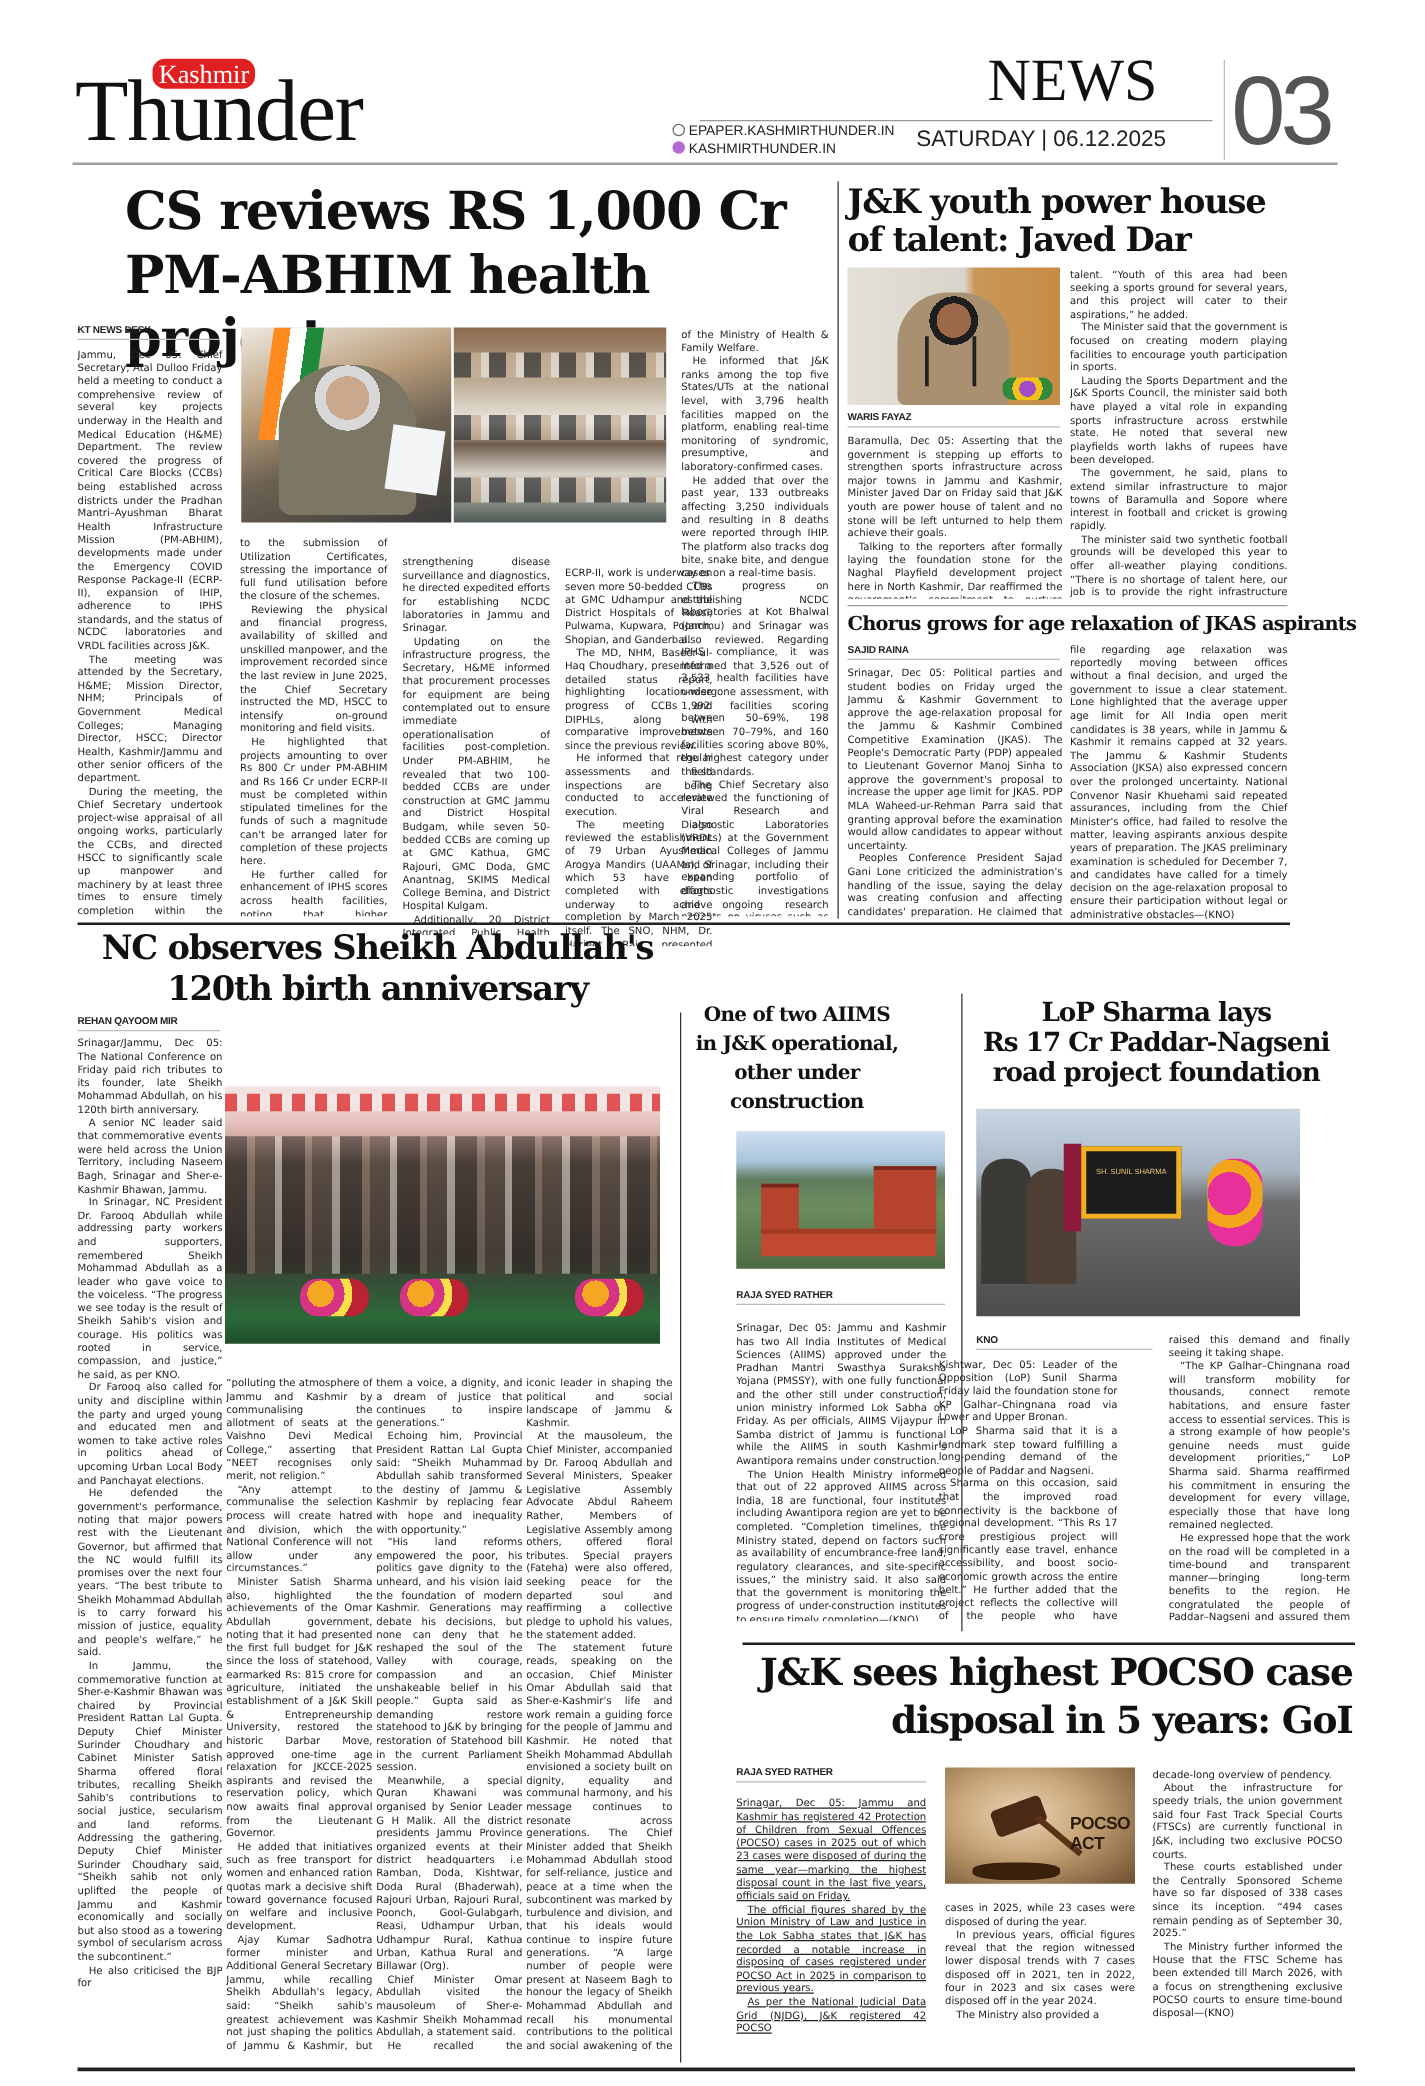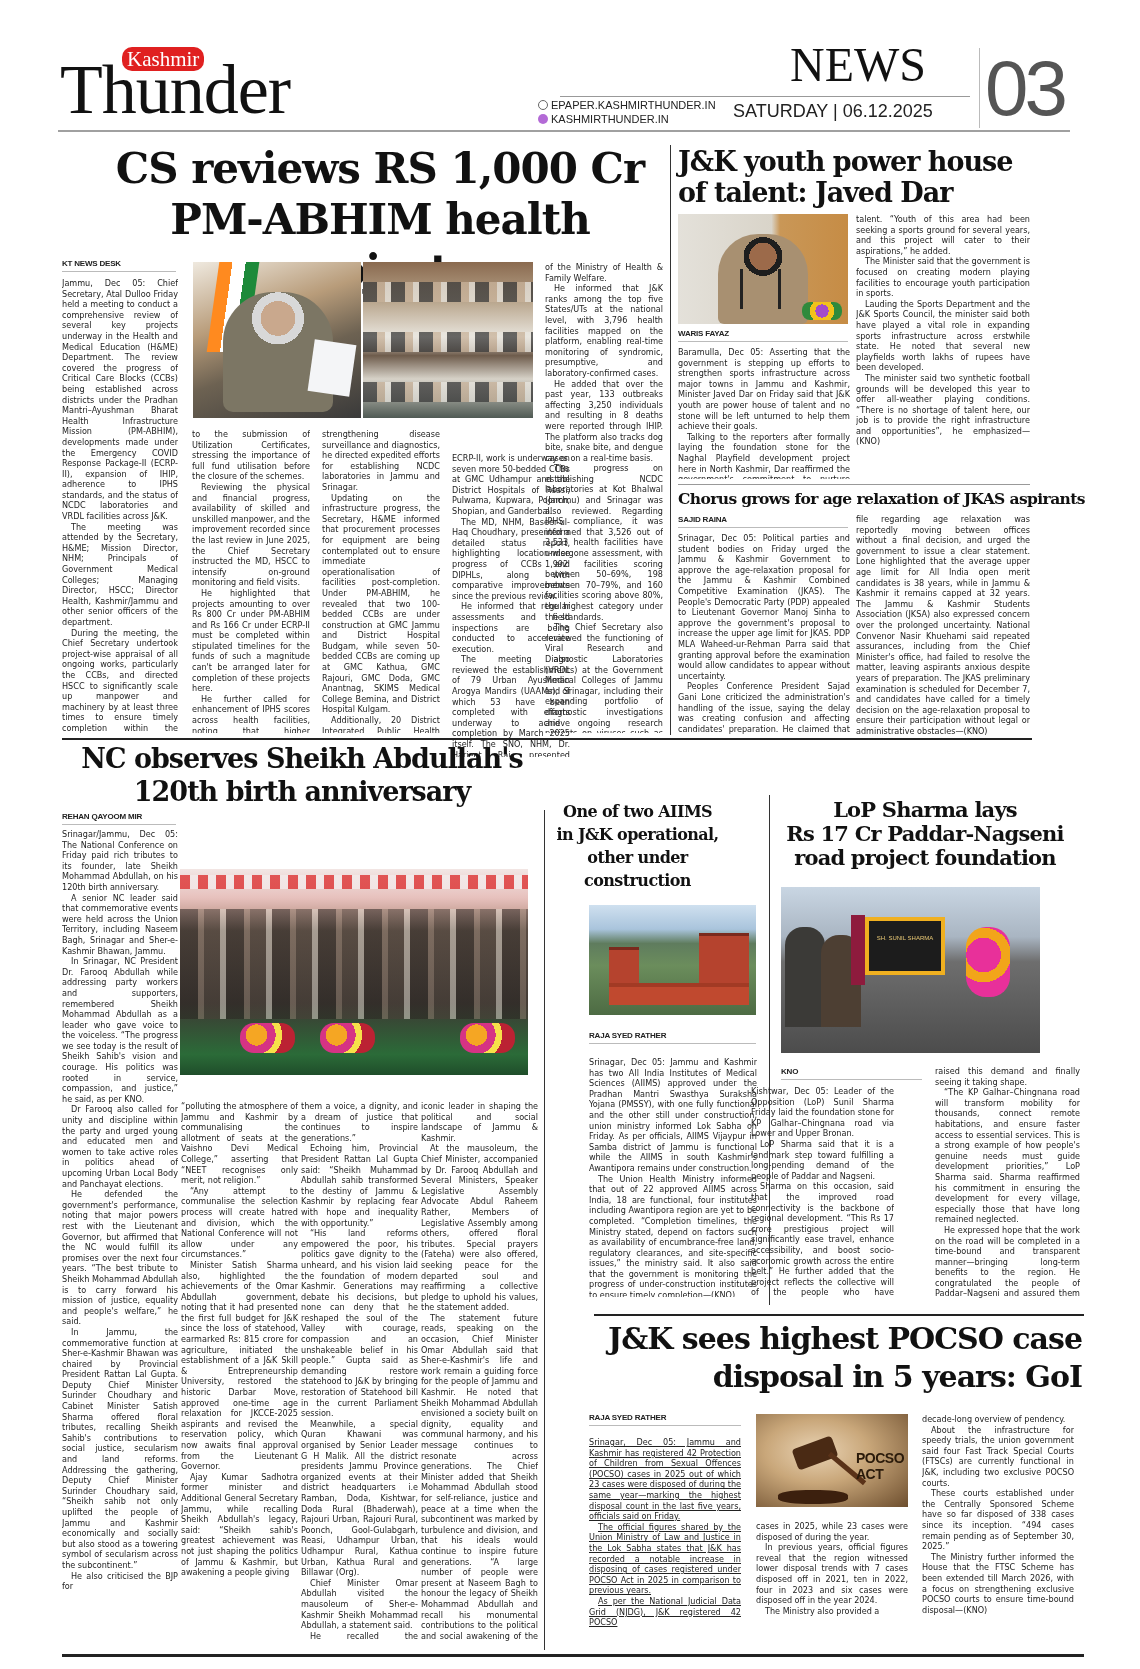--- a/index.html
+++ b/index.html
@@ -96,21 +96,21 @@
 <div class="abs mast-page">03</div>
 <div class="abs mast-date">SATURDAY | 06.12.2025</div>
 <div class="abs mast-link" style="left:538px; top:99px;">
   <span class="ic" style="border:1.5px solid #666; background:#fff;"></span><span>EPAPER.KASHMIRTHUNDER.IN</span>
 </div>
 <div class="abs mast-link" style="left:538px; top:113px;">
   <span class="ic" style="background:#b36ad6;"></span><span>KASHMIRTHUNDER.IN</span>
 </div>
 <div class="abs mast-rule"></div>
 
-<div class="abs headline" style="left:100px; top:143px; width:560px; font-size:42px; line-height:51px; text-align:center;">
+<div class="abs headline" style="left:100px; top:143px; width:560px; font-size:42px; line-height:51px; ">
   <div>CS reviews RS 1,000 Cr</div>
   <div>PM-ABHIM health projects</div>
 </div>
 
 <div class="abs byline" style="left:62px; top:259px; width:114px;">KT NEWS DESK</div>
 
 <div class="abs photo ph-cs" style="left:193px; top:262px; width:168px; height:156px;">
   <div class="flag"></div>
     <div class="person"></div>
     <div class="paper"></div>
@@ -126,21 +126,21 @@
   <p>The meeting was attended by the Secretary, H&amp;ME; Mission Director, NHM; Principals of Government Medical Colleges; Managing Director, HSCC; Director Health, Kashmir/Jammu and other senior officers of the department.</p>
   <p>During the meeting, the Chief Secretary undertook project-wise appraisal of all ongoing works, particularly the CCBs, and directed HSCC to significantly scale up manpower and machinery by at least three times to ensure timely completion within the scheme deadline.</p>
 
 </div>
 <div class="abs col" style="left:192px; top:429px; width:118px; height:304px;">
   <p class="first">to the submission of Utilization Certificates, stressing the importance of full fund utilisation before the closure of the schemes.</p>
   <p>Reviewing the physical and financial progress, availability of skilled and unskilled manpower, and the improvement recorded since the last review in June 2025, the Chief Secretary instructed the MD, HSCC to intensify on-ground monitoring and field visits.</p>
   <p>He highlighted that projects amounting to over Rs 800 Cr under PM-ABHIM and Rs 166 Cr under ECRP-II must be completed within stipulated timelines for the funds of such a magnitude can't be arranged later for completion of these projects here.</p>
   <p>He further called for enhancement of IPHS scores across health facilities, noting that higher certification reflects improved service quality and public trust. Stressing the importance of</p>
 </div>
-<div class="abs col" style="left:322px; top:429px; width:118px; height:304px;">
+<div class="abs col" style="left:322px; top:444px; width:118px; height:304px;">
   <p class="first">strengthening disease surveillance and diagnostics, he directed expedited efforts for establishing NCDC laboratories in Jammu and Srinagar.</p>
   <p>Updating on the infrastructure progress, the Secretary, H&amp;ME informed that procurement processes for equipment are being contemplated out to ensure immediate operationalisation of facilities post-completion. Under PM-ABHIM, he revealed that two 100-bedded CCBs are under construction at GMC Jammu and District Hospital Budgam, while seven 50-bedded CCBs are coming up at GMC Kathua, GMC Rajouri, GMC Doda, GMC Anantnag, SKIMS Medical College Bemina, and District Hospital Kulgam.</p>
   <p>Additionally, 20 District Integrated Public Health Labs (DIPHLs) and 287 Block Public Health Units (BPHUs) are being set up across the UT.</p>
 
 </div>
 <div class="abs col" style="left:452px; top:453px; width:118px; height:304px;">
   <p class="first">ECRP-II, work is underway on seven more 50-bedded CCBs at GMC Udhampur and the District Hospitals of Reasi, Pulwama, Kupwara, Poonch, Shopian, and Ganderbal.</p>
   <p>The MD, NHM, Baseer-ul-Haq Choudhary, presented a detailed status report, highlighting location-wise progress of CCBs and DIPHLs, along with comparative improvements since the previous review.</p>
   <p>He informed that regular assessments and field inspections are being conducted to accelerate execution.</p>
   <p>The meeting also reviewed the establishment of 79 Urban Ayushman Arogya Mandirs (UAAMs), of which 53 have been completed with efforts underway to achieve completion by March 2025 itself. The SNO, NHM, Dr. Harjeet Rai, presented progress on the Integrated Health Information Platform (IHIP), a digital surveillance system</p>
@@ -167,20 +167,21 @@
 </div>
 <div class="abs byline" style="left:678px; top:329px; width:170px;">WARIS FAYAZ</div>
 <div class="abs col" style="left:678px; top:347px; width:172px; height:132px;">
   <p class="first">Baramulla, Dec 05: Asserting that the government is stepping up efforts to strengthen sports infrastructure across major towns in Jammu and Kashmir, Minister Javed Dar on Friday said that J&amp;K youth are power house of talent and no stone will be left unturned to help them achieve their goals.</p>
   <p>Talking to the reporters after formally laying the foundation stone for the Naghal Playfield development project here in North Kashmir, Dar reaffirmed the government's commitment to nurture young</p>
 </div>
 <div class="abs col" style="left:856px; top:214px; width:174px; height:265px;">
   <p class="first">talent. “Youth of this area had been seeking a sports ground for several years, and this project will cater to their aspirations,” he added.</p>
   <p>The Minister said that the government is focused on creating modern playing facilities to encourage youth participation in sports.</p>
   <p>Lauding the Sports Department and the J&amp;K Sports Council, the minister said both have played a vital role in expanding sports infrastructure across erstwhile state. He noted that several new playfields worth lakhs of rupees have been developed.</p>
+  <p>The government, he said, plans to extend similar infrastructure to major towns of Baramulla and Sopore where interest in football and cricket is growing rapidly.</p>
   <p>The minister said two synthetic football grounds will be developed this year to offer all-weather playing conditions. “There is no shortage of talent here, our job is to provide the right infrastructure and opportunities”, he emphasized—(KNO)</p>
 </div>
 
 <div class="abs" style="left:678px; top:484px; width:352px; height:1px; background:#999;"></div>
 
 <div class="abs headline" style="left:678px; top:489px; width:360px; font-size:15.5px; line-height:20px; white-space:nowrap; letter-spacing:-0.6px;">Chorus grows for age  relaxation of JKAS aspirants</div>
 <div class="abs byline" style="left:678px; top:515px; width:170px;">SAJID RAINA</div>
 <div class="abs col" style="left:678px; top:533px; width:172px; height:202px;">
   <p class="first">Srinagar, Dec 05: Political parties and student bodies on Friday urged the Jammu &amp; Kashmir Government to approve the age-relaxation proposal for the Jammu &amp; Kashmir Combined Competitive Examination (JKAS). The People's Democratic Party (PDP) appealed to Lieutenant Governor Manoj Sinha to approve the government's proposal to increase the upper age limit for JKAS. PDP MLA Waheed-ur-Rehman Parra said that granting approval before the examination would allow candidates to appear without uncertainty.</p>
   <p>Peoples Conference President Sajad Gani Lone criticized the administration's handling of the issue, saying the delay was creating confusion and affecting candidates' preparation. He claimed that the</p>
@@ -209,20 +210,21 @@
   <p>In Srinagar, NC President Dr. Farooq Abdullah while addressing party workers and supporters, remembered Sheikh Mohammad Abdullah as a leader who gave voice to the voiceless. “The progress we see today is the result of Sheikh Sahib's vision and courage. His politics was rooted in service, compassion, and justice,” he said, as per KNO.</p>
   <p>Dr Farooq also called for unity and discipline within the party and urged young and educated men and women to take active roles in politics ahead of upcoming Urban Local Body and Panchayat elections.</p>
   <p>He defended the government's performance, noting that major powers rest with the Lieutenant Governor, but affirmed that the NC would fulfill its promises over the next four years. “The best tribute to Sheikh Mohammad Abdullah is to carry forward his mission of justice, equality and people's welfare,” he said.</p>
   <p>In Jammu, the commemorative function at Sher-e-Kashmir Bhawan was chaired by Provincial President Rattan Lal Gupta. Deputy Chief Minister Surinder Choudhary and Cabinet Minister Satish Sharma offered floral tributes, recalling Sheikh Sahib's contributions to social justice, secularism and land reforms. Addressing the gathering, Deputy Chief Minister Surinder Choudhary said, “Sheikh sahib not only uplifted the people of Jammu and Kashmir economically and socially but also stood as a towering symbol of secularism across the subcontinent.”</p>
   <p>He also criticised the BJP for</p>
 </div>
 <div class="abs col" style="left:181px; top:1101px; width:117px; height:540px;">
   <p class="first">“polluting the atmosphere of Jammu and Kashmir by communalising the allotment of seats at the Vaishno Devi Medical College,” asserting that “NEET recognises only merit, not religion.”</p>
   <p>“Any attempt to communalise the selection process will create hatred and division, which the National Conference will not allow under any circumstances.”</p>
   <p>Minister Satish Sharma also, highlighted the achievements of the Omar Abdullah government, noting that it had presented the first full budget for J&amp;K since the loss of statehood, earmarked Rs: 815 crore for agriculture, initiated the establishment of a J&amp;K Skill &amp; Entrepreneurship University, restored the historic Darbar Move, approved one-time age relaxation for JKCCE-2025 aspirants and revised the reservation policy, which now awaits final approval from the Lieutenant Governor.</p>
+  <p>He added that initiatives such as free transport for women and enhanced ration quotas mark a decisive shift toward governance focused on welfare and inclusive development.</p>
   <p>Ajay Kumar Sadhotra former minister and Additional General Secretary Jammu, while recalling Sheikh Abdullah's legacy, said: “Sheikh sahib's greatest achievement was not just shaping the politics of Jammu &amp; Kashmir, but awakening a people giving</p>
 </div>
 <div class="abs col" style="left:301px; top:1101px; width:117px; height:540px;">
   <p class="first">them a voice, a dignity, and a dream of justice that continues to inspire generations.”</p>
   <p>Echoing him, Provincial President Rattan Lal Gupta said: “Sheikh Muhammad Abdullah sahib transformed the destiny of Jammu &amp; Kashmir by replacing fear with hope and inequality with opportunity.”</p>
   <p>“His land reforms empowered the poor, his politics gave dignity to the unheard, and his vision laid the foundation of modern Kashmir. Generations may debate his decisions, but none can deny that he reshaped the soul of the Valley with courage, compassion and an unshakeable belief in his people.” Gupta said as demanding restore statehood to J&amp;K by bringing restoration of Statehood bill in the current Parliament session.</p>
   <p>Meanwhile, a special Quran Khawani was organised by Senior Leader G H Malik. All the district presidents Jammu Province organized events at their district headquarters i.e Ramban, Doda, Kishtwar, Doda Rural (Bhaderwah), Rajouri Urban, Rajouri Rural, Poonch, Gool-Gulabgarh, Reasi, Udhampur Urban, Udhampur Rural, Kathua Urban, Kathua Rural and Billawar (Org).</p>
   <p>Chief Minister Omar Abdullah visited the mausoleum of Sher-e-Kashmir Sheikh Mohammad Abdullah, a statement said.</p>
   <p>He recalled the unparalleled role played by the</p>
 </div>

